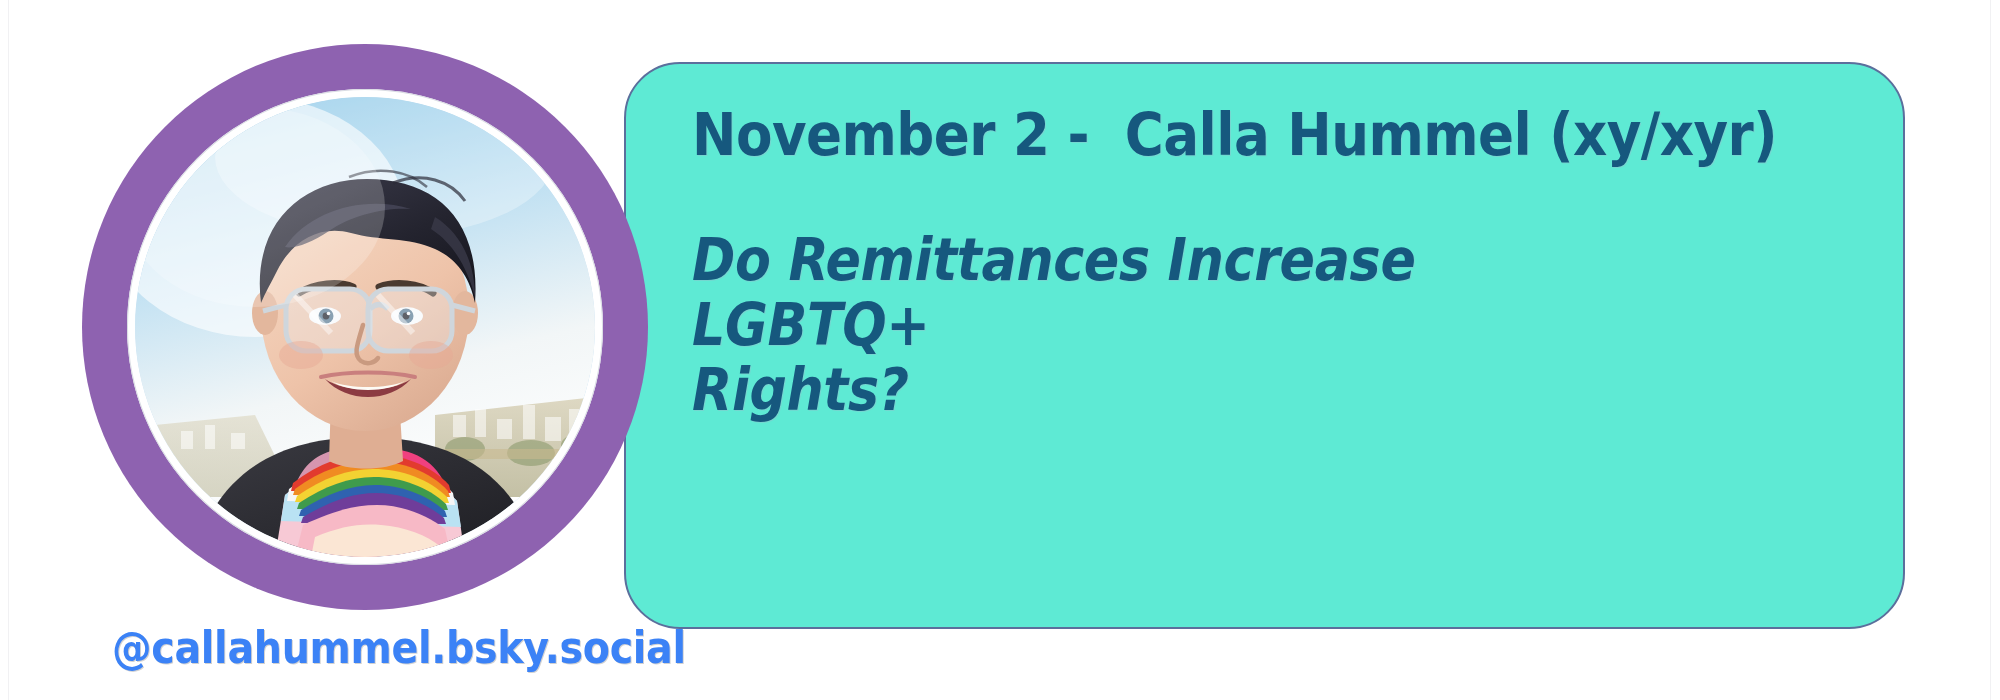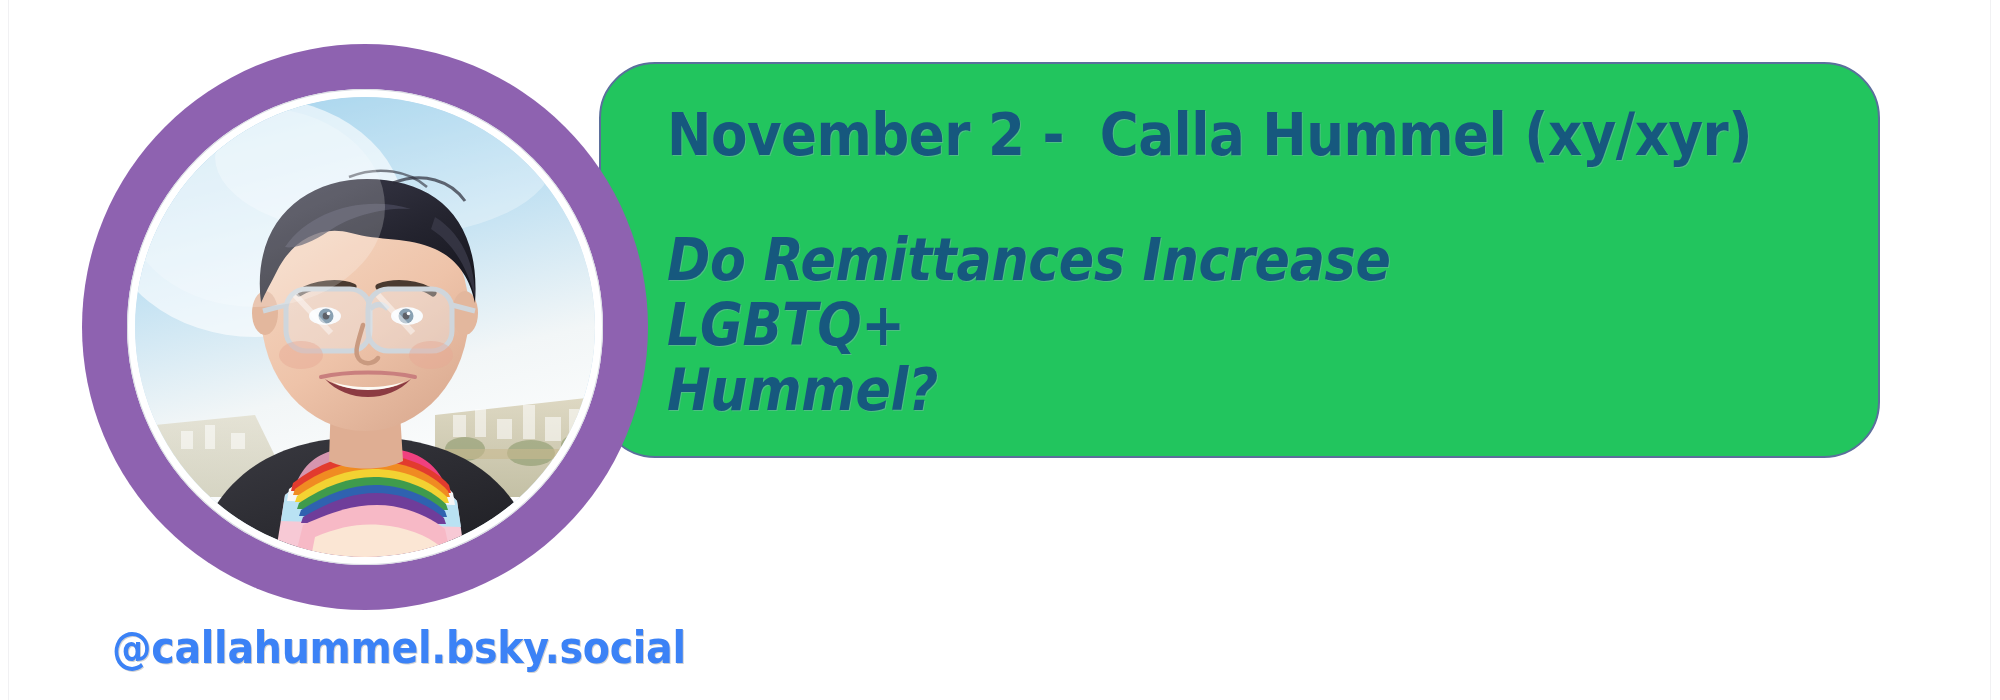--- a/index.html
+++ b/index.html
@@ -60,26 +60,26 @@
     height: 460px;
     border-radius: 50%;
     overflow: hidden;
     background: #cfe4f2;
   }
   #avatar-photo svg { display: block; width: 100%; height: 100%; }
 
   
   #card {
     position: absolute;
-    left: 599px;
+    left: 624px;
     top: 62px;
     width: 1281px;
-    height: 396px;
+    height: 567px;
     box-sizing: border-box;
-    background: #22c55e;
+    background: #5eead4;
     border: 2px solid #5b6f9c;
     border-radius: 56px;
     z-index: 2;
   }
   #card-body {
     position: absolute;
     left: 66px;
     top: 22px;
     right: 40px;
   }
@@ -275,21 +275,21 @@
 
   <div id="card">
     <div id="card-body">
 
       <div id="presenter-block">
         <div class="presenter-line">November 2 -  Calla Hummel (xy/xyr)</div>
       </div>
 
       <div id="talk-title">
         <div>Do Remittances Increase LGBTQ+</div>
-        <div>Hummel?</div>
+        <div>Rights?</div>
       </div>
 
     </div>
   </div>
 
   <div id="handle">@callahummel.bsky.social</div>
 
 </div>
 
 </body></html>

